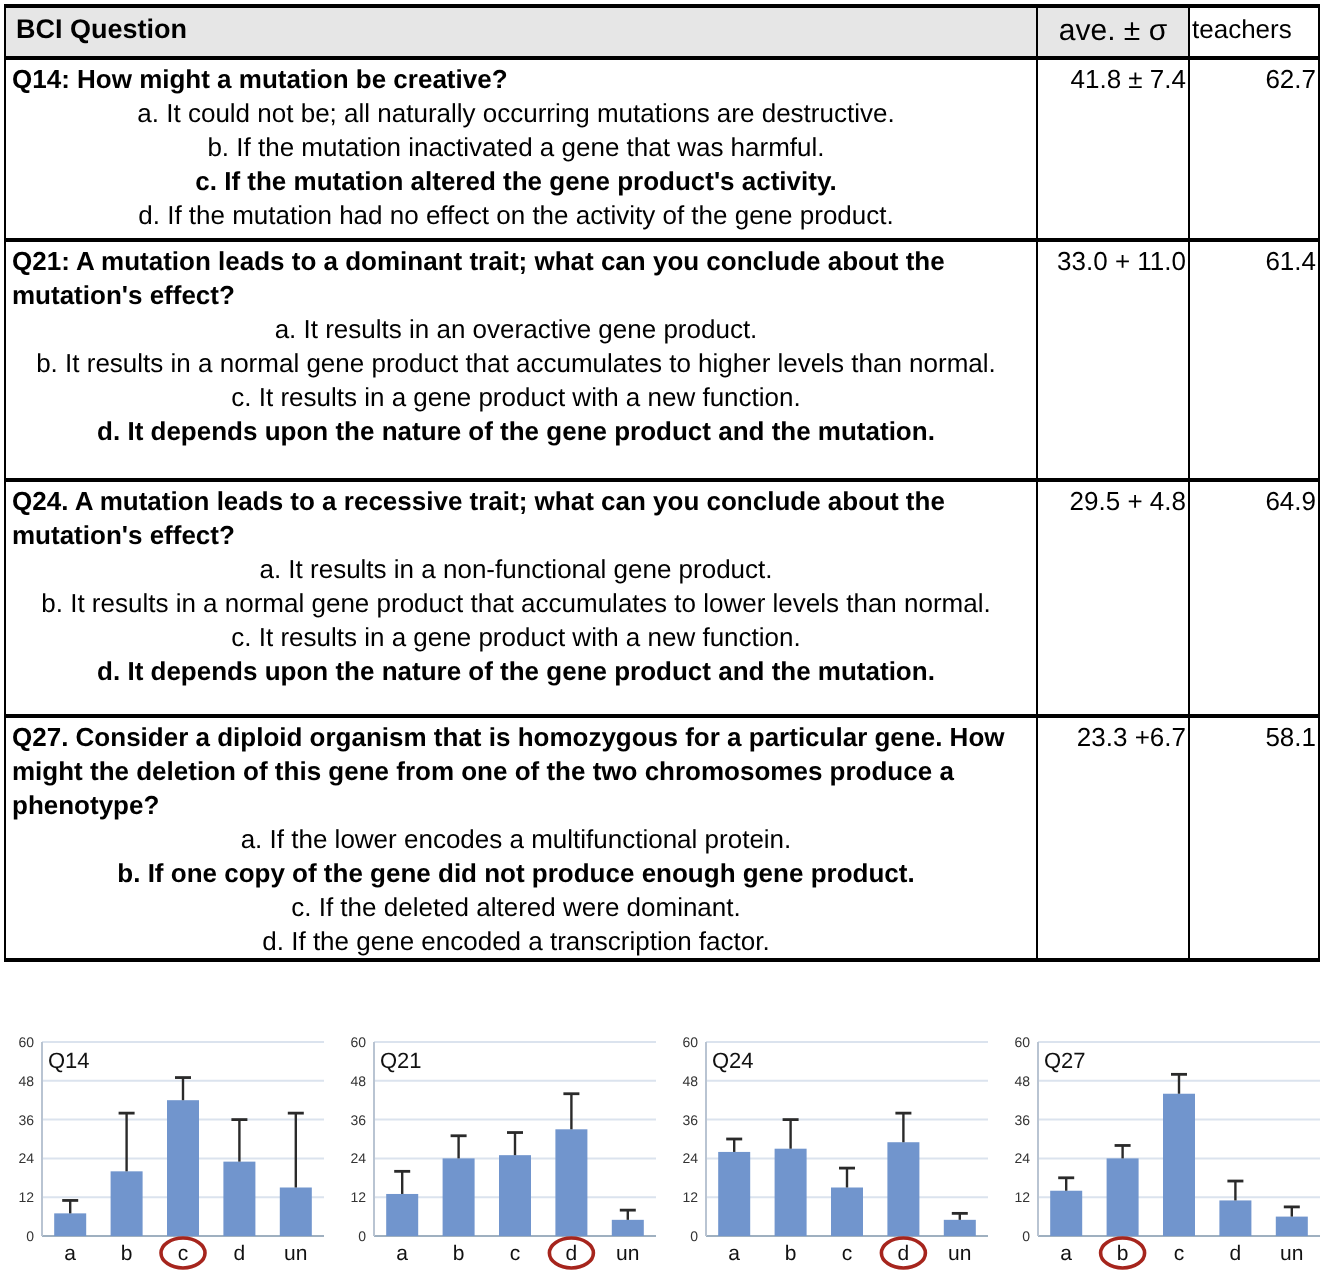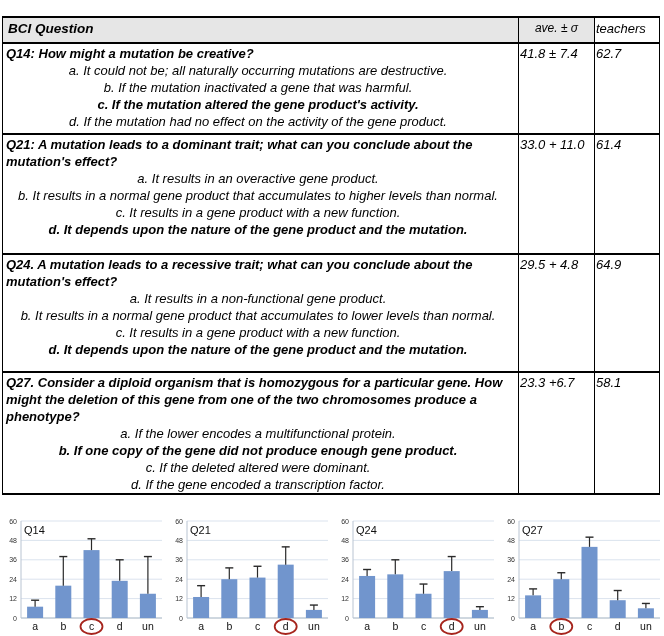--- a/index.html
+++ b/index.html
@@ -1,43 +1,43 @@
 <!DOCTYPE html>
 <html><head>
 <meta charset="utf-8">
 <style>
   html,body{margin:0;padding:0;background:#fff;}
   body{width:664px;height:636px;font-family:"Liberation Sans",sans-serif;color:#000;}
   .page{position:relative;width:664px;height:636px;background:#fff;overflow:hidden;}
 
-  table.bci{position:absolute;left:2px;top:16px;width:651px;border-collapse:collapse;table-layout:fixed;font-style:italic;}
+  table.bci{position:absolute;left:2px;top:2px;width:651px;border-collapse:collapse;table-layout:fixed;}
   table.bci th, table.bci td{
     border-left:1px solid #000;border-right:1px solid #000;
     border-top:2px solid #000;border-bottom:2px solid #000;
     vertical-align:top;overflow:hidden;
   }
   .col-q{width:516px;}
   .col-ave{width:76px;}
   .col-t{width:65px;}
 
   thead tr{height:26px;}
   th.h-q{background:#e6e6e6;text-align:left;font-size:13.5px;font-weight:bold;padding:3px 0 0 5px;}
-  th.h-ave{background:#e6e6e6;text-align:center;font-size:12px;font-weight:normal;padding-top:3px;}
+  th.h-ave{background:#e6e6e6;text-align:center;font-size:15px;font-weight:normal;padding-top:3px;}
   th.h-t{background:#ffffff;text-align:left;font-size:13px;font-weight:normal;padding-top:3px;}
 
   tbody tr:nth-child(1){height:91px;}
   tbody tr:nth-child(2){height:120px;}
   tbody tr:nth-child(3){height:118px;}
   tbody tr:nth-child(4){height:120px;margin-top:12px;}
 
   td.q-cell{font-size:13px;line-height:17px;padding:1px 8px 0 3px;}
   .q-title{font-weight:bold;}
   .answer{font-weight:normal;text-align:center;}
   .answer.bold{font-weight:bold;}
-  td.num-cell{text-align:left;font-size:13px;padding-top:2px;}
+  td.num-cell{text-align:right;font-size:13px;padding-top:2px;}
 
   .charts{position:absolute;left:0;top:515px;width:664px;height:121px;display:flex;}
   .chart{width:166px;height:121px;position:relative;}
   .chart svg{display:block;}
 </style>
 </head>
 <body>
 
 <div class="page">
 

